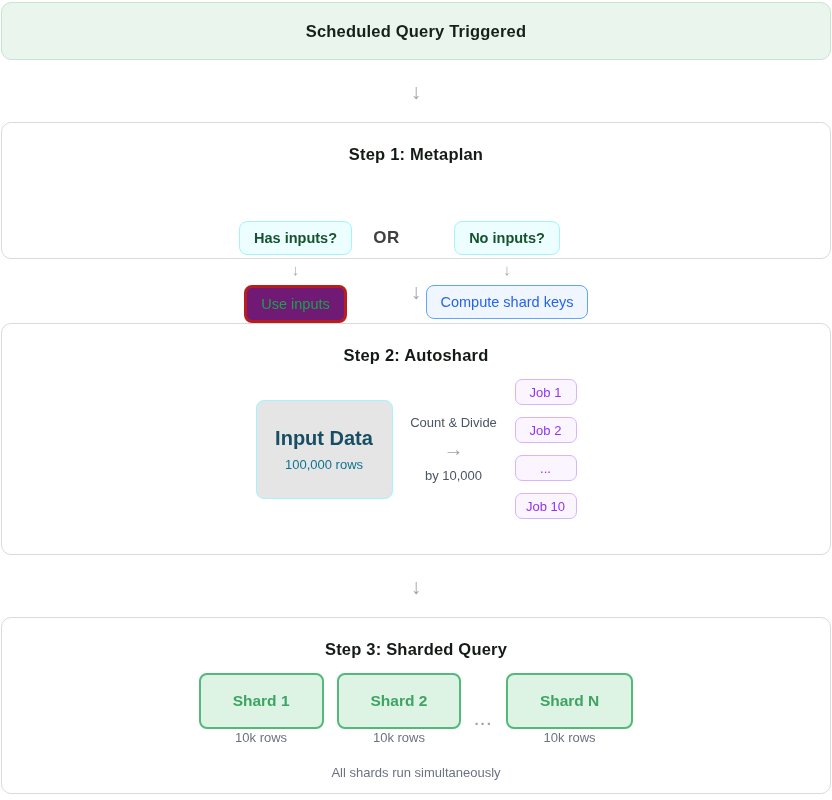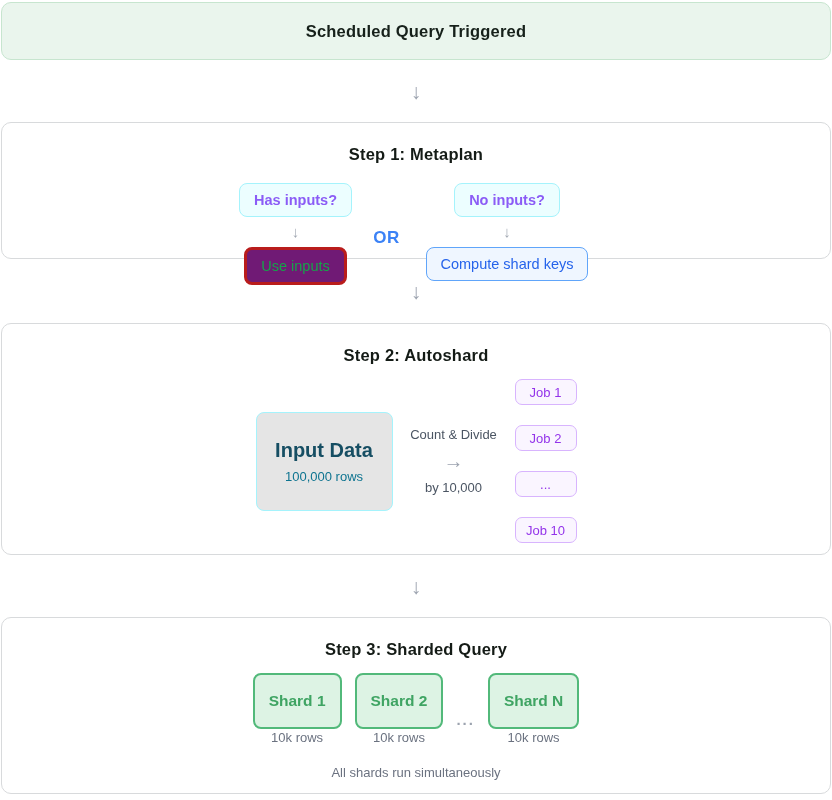--- a/index.html
+++ b/index.html
@@ -33,53 +33,53 @@
     margin-top:22px; height:24px; text-align:center;
     font-size:16.5px; font-weight:700; color:#141b16; letter-spacing:.2px;
   }
 
   
   .branches { margin-top:14px; display:flex; justify-content:center; align-items:flex-start; }
   .branch-col { display:flex; flex-direction:column; align-items:center; }
   .branch-col.left  { width:106px; }
   .branch-col.right { width:165px; }
   .or-col { width:76px; text-align:center; padding-top:45px;
-            font-size:17px; font-weight:700; color:#3b82f6; letter-spacing:.5px; }
+            font-size:17px; font-weight:700; color:#404040; letter-spacing:.5px; }
   .chip {
     display:inline-block; padding:8px 14px; border-radius:8px;
     font-size:14.5px; white-space:nowrap;
   }
-  .chip.cond { background:#ecfeff; border:1px solid #a5f3fc; color:#8b5cf6; font-weight:700; }
+  .chip.cond { background:#ecfeff; border:1px solid #a5f3fc; color:#14532d; font-weight:700;margin-top:38px; }
   .chip.act-green { background:#701a75; border:3px solid #b91c1c; color:#16a34a; font-weight:500; }
   .chip.act-blue  { background:#eff6ff; border:1px solid #60a5fa; color:#2563eb; font-weight:500; }
   .mini-arrow { margin:6px 0; font-size:15px; color:#a3a9b3; line-height:1.2; }
 
   
   .autoshard-row { margin-top:9px; display:flex; justify-content:center; align-items:center; gap:16px; }
   .input-box {
     width:137px; height:99px; background:#e5e5e5; border:1px solid #a5f3fc; border-radius:8px;
     display:flex; flex-direction:column; align-items:center; justify-content:center;
   }
   .input-box .ib-title { font-size:20px; font-weight:700; color:#164e63; }
   .input-box .ib-sub   { margin-top:7px; font-size:13px; color:#0e7490; }
   .op-col { width:90px; display:flex; flex-direction:column; align-items:center; }
   .op-col .op-label { font-size:13px; color:#4b5563; }
   .op-col .op-arrow { margin:9px 0; font-size:20px; color:#9ca3af; line-height:1; }
-  .jobs-col { display:flex; flex-direction:column; gap:20px; }
+  .jobs-col { display:flex; flex-direction:column; gap:12px; }
   .job-chip {
     width:62px; height:26px; border-radius:7px; background:#faf5ff;
     border:1px solid #d8b4fe; color:#9333ea; font-size:13px;
     display:flex; align-items:center; justify-content:center;
   }
 
   
   .shards-row { margin-top:9px; display:flex; justify-content:center; align-items:flex-start; gap:13px; }
   .shard-col { display:flex; flex-direction:column; align-items:center; }
   .shard-box {
-    padding:17px 14px; background:#ddf3e4; border:2px solid #52b97a; border-radius:8px;
+    padding:17px 32px; background:#ddf3e4; border:2px solid #52b97a; border-radius:8px;
     font-size:15.5px; font-weight:700; color:#3fa463; white-space:nowrap;
   }
   .shard-rows { margin-top:1px; font-size:13px; color:#6b7280; }
   .shard-ellipsis { margin-top:38px; font-size:15px; font-weight:700; color:#9ca3af; letter-spacing:2px; }
   .footnote { margin-top:20px; text-align:center; font-size:13px; color:#6b7280; }
 </style>
 </head>
 <body>
 
 <div class="banner">

